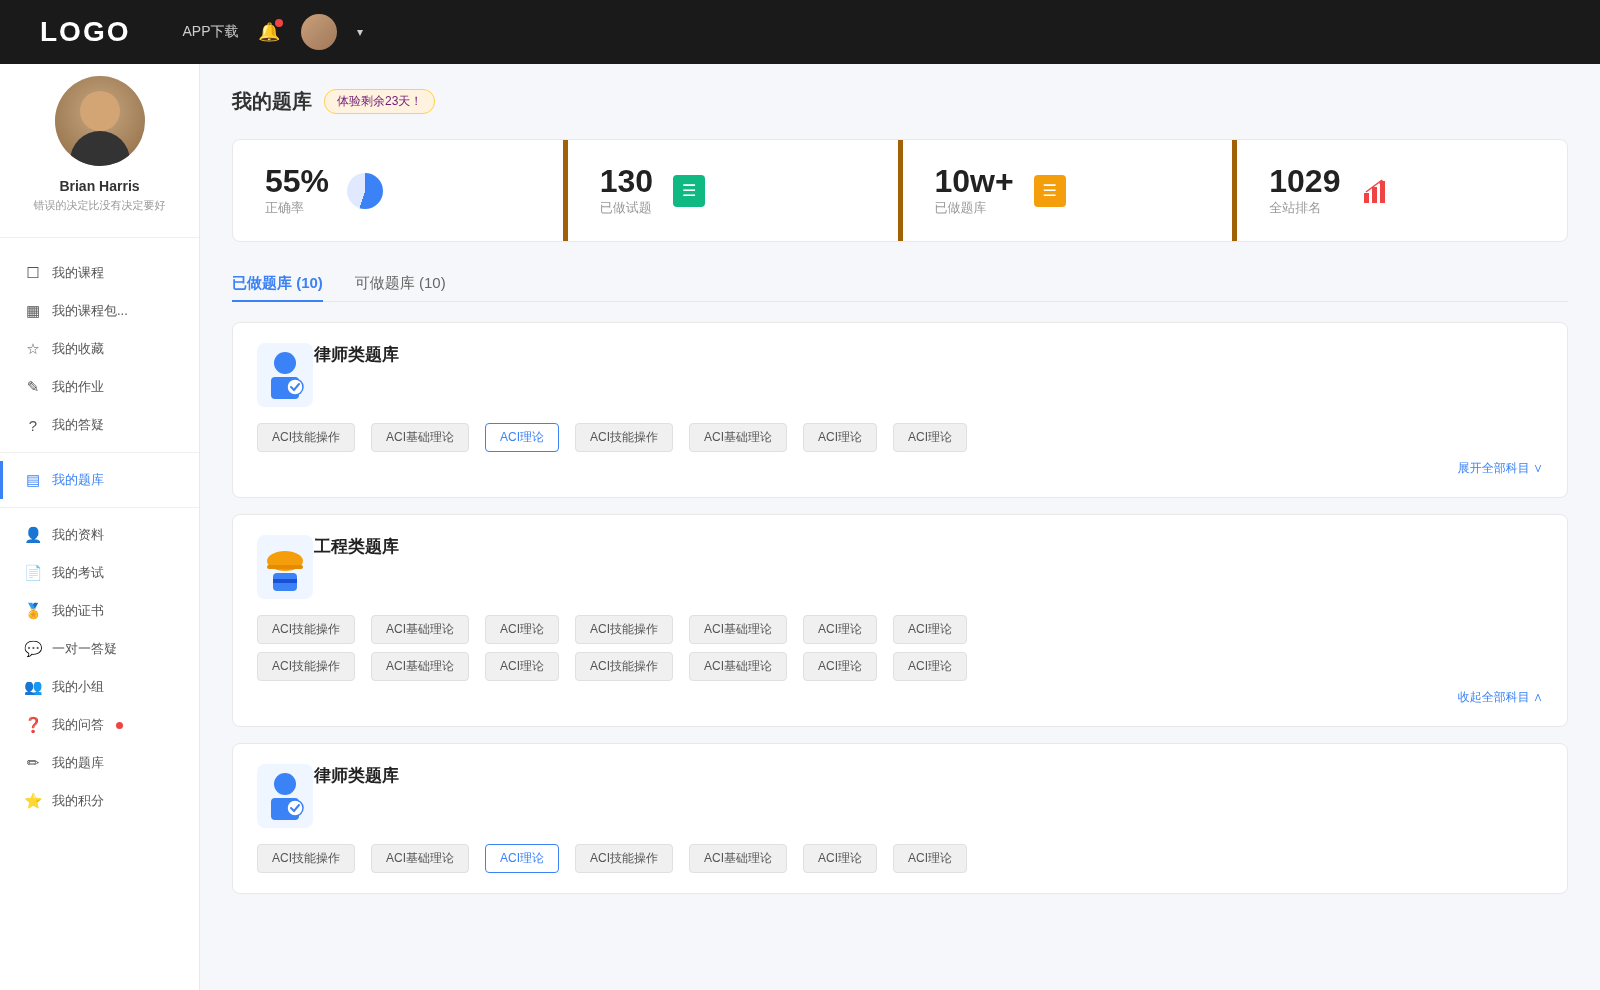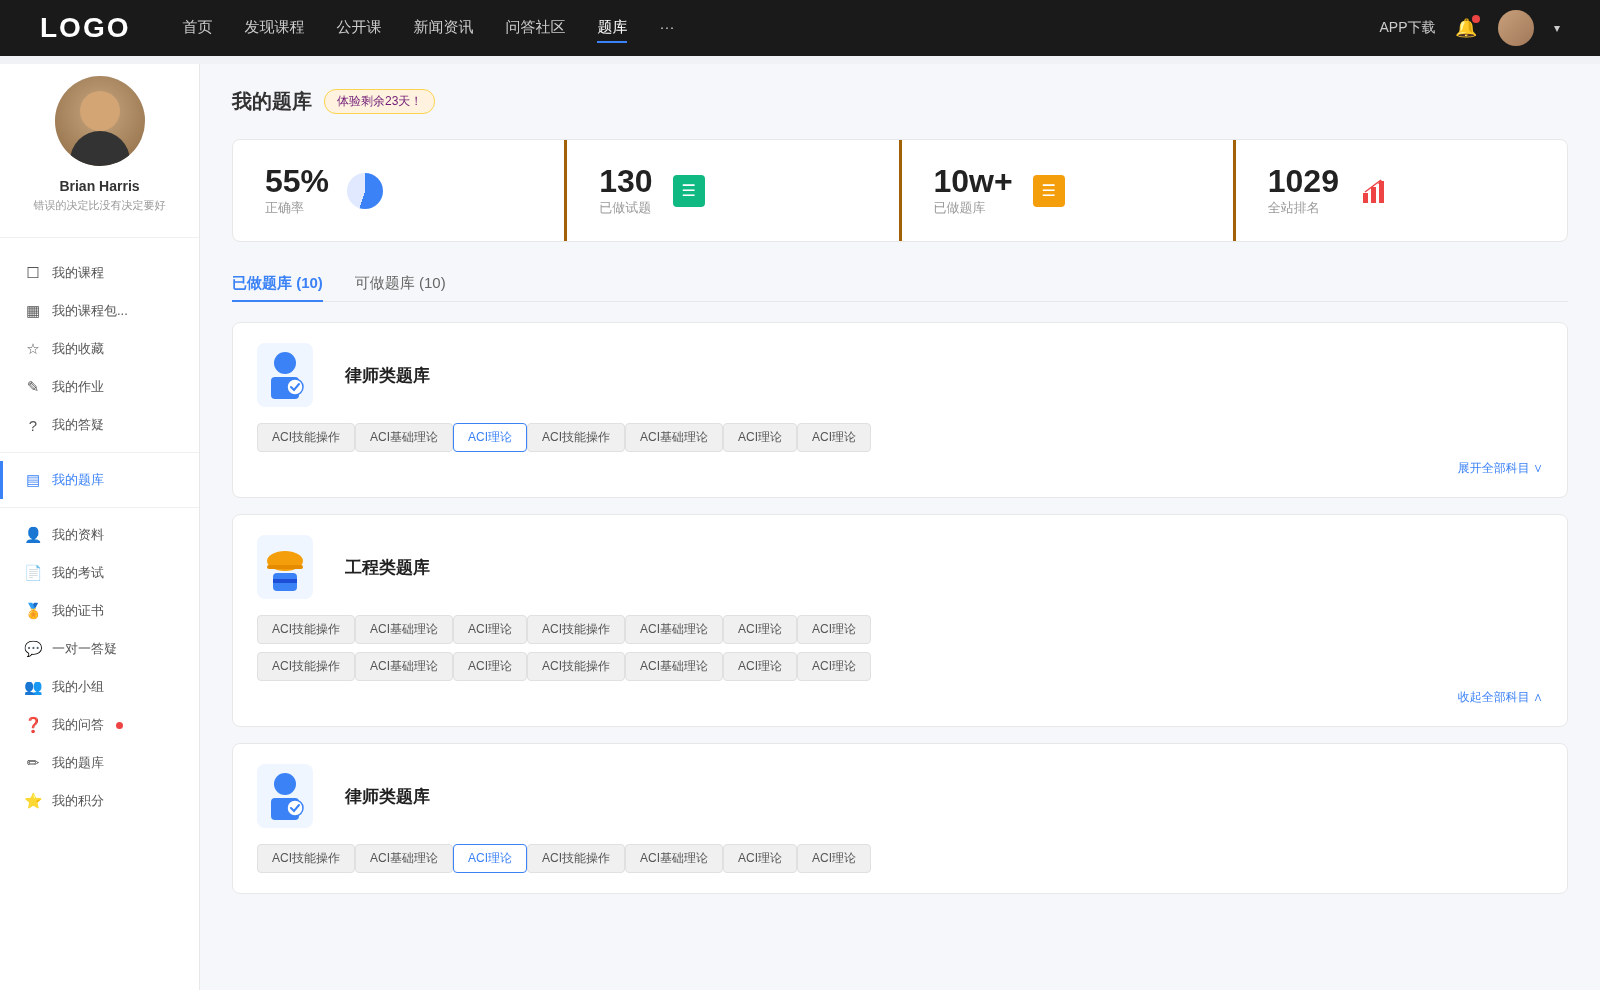--- a/index.html
+++ b/index.html
@@ -1,21 +1,21 @@
 <!DOCTYPE html>
 <html><head>
   <meta charset="utf-8">
   <style>
     * { box-sizing: border-box; margin: 0; padding: 0; }
     body { font-family: -apple-system, BlinkMacSystemFont, 'PingFang SC', 'Microsoft YaHei', sans-serif; background: #f0f2f5; }
 
     
     .navbar {
       background: #1a1a1a;
-      height: 56px;
+      height: 64px;
       display: flex;
       align-items: center;
       padding: 0 40px;
       gap: 32px;
       position: fixed;
       top: 0; left: 0; right: 0;
       z-index: 100;
     }
     .navbar-logo {
       color: white;
@@ -221,21 +221,21 @@
       margin-bottom: 24px;
       overflow: hidden;
       border: 1px solid #e8e8e8;
     }
     .stat-item {
       flex: 1;
       padding: 24px 32px;
       display: flex;
       align-items: center;
       gap: 16px;
-      border-right: 3px solid #a16207;
+      border-right: 5px solid #a16207;
     }
     .stat-item:last-child { border-right: none; }
     .stat-text {}
     .stat-number {
       font-size: 32px;
       font-weight: 700;
       color: #222;
       line-height: 1.1;
     }
     .stat-label {
@@ -306,40 +306,39 @@
     
     .quiz-card {
       background: #fff;
       border-radius: 8px;
       margin-bottom: 16px;
       padding: 20px 24px;
       border: 1px solid #e8e8e8;
     }
     .quiz-card-header {
       display: flex;
-      align-items: center;
-      gap: 32px;
+      gap: 1px;
       margin-bottom: 16px;
     }
     .quiz-icon {
       width: 56px; height: 64px;
       background: #eff6ff;
       border-radius: 8px;
       display: flex; align-items: center; justify-content: center;
       flex-shrink: 0;
     }
     .quiz-card-title {
       font-size: 17px;
       font-weight: 600;
       color: #222;
     }
     .quiz-tags {
       display: flex;
       flex-wrap: wrap;
-      gap: 0;
+      gap: 16px;
     }
     .quiz-tag {
       padding: 5px 14px;
       border-radius: 4px;
       font-size: 12px;
       background: #f0f0f0;
       color: #555;
       cursor: pointer;
       border: 1px solid #e0e0e0;
     }
@@ -357,29 +356,20 @@
       font-size: 12px;
       color: #3b82f6;
       cursor: pointer;
     }
   </style>
 </head>
 <body>
 
 <nav class="navbar">
   <div class="navbar-logo">LOGO</div>
-  <div class="navbar-links">
-    <span class="navbar-link">首页</span>
-    <span class="navbar-link">发现课程</span>
-    <span class="navbar-link">公开课</span>
-    <span class="navbar-link">新闻资讯</span>
-    <span class="navbar-link">问答社区</span>
-    <span class="navbar-link active">题库</span>
-    <span class="navbar-link">···</span>
-  </div>
   <div class="navbar-right">
     <span class="navbar-app-download">APP下载</span>
     <span class="navbar-bell">
       🔔
       <span class="navbar-bell-dot"></span>
     </span>
     <div class="navbar-avatar">
       <div class="navbar-avatar-img"></div>
     </div>
     <span class="navbar-chevron">▾</span>

